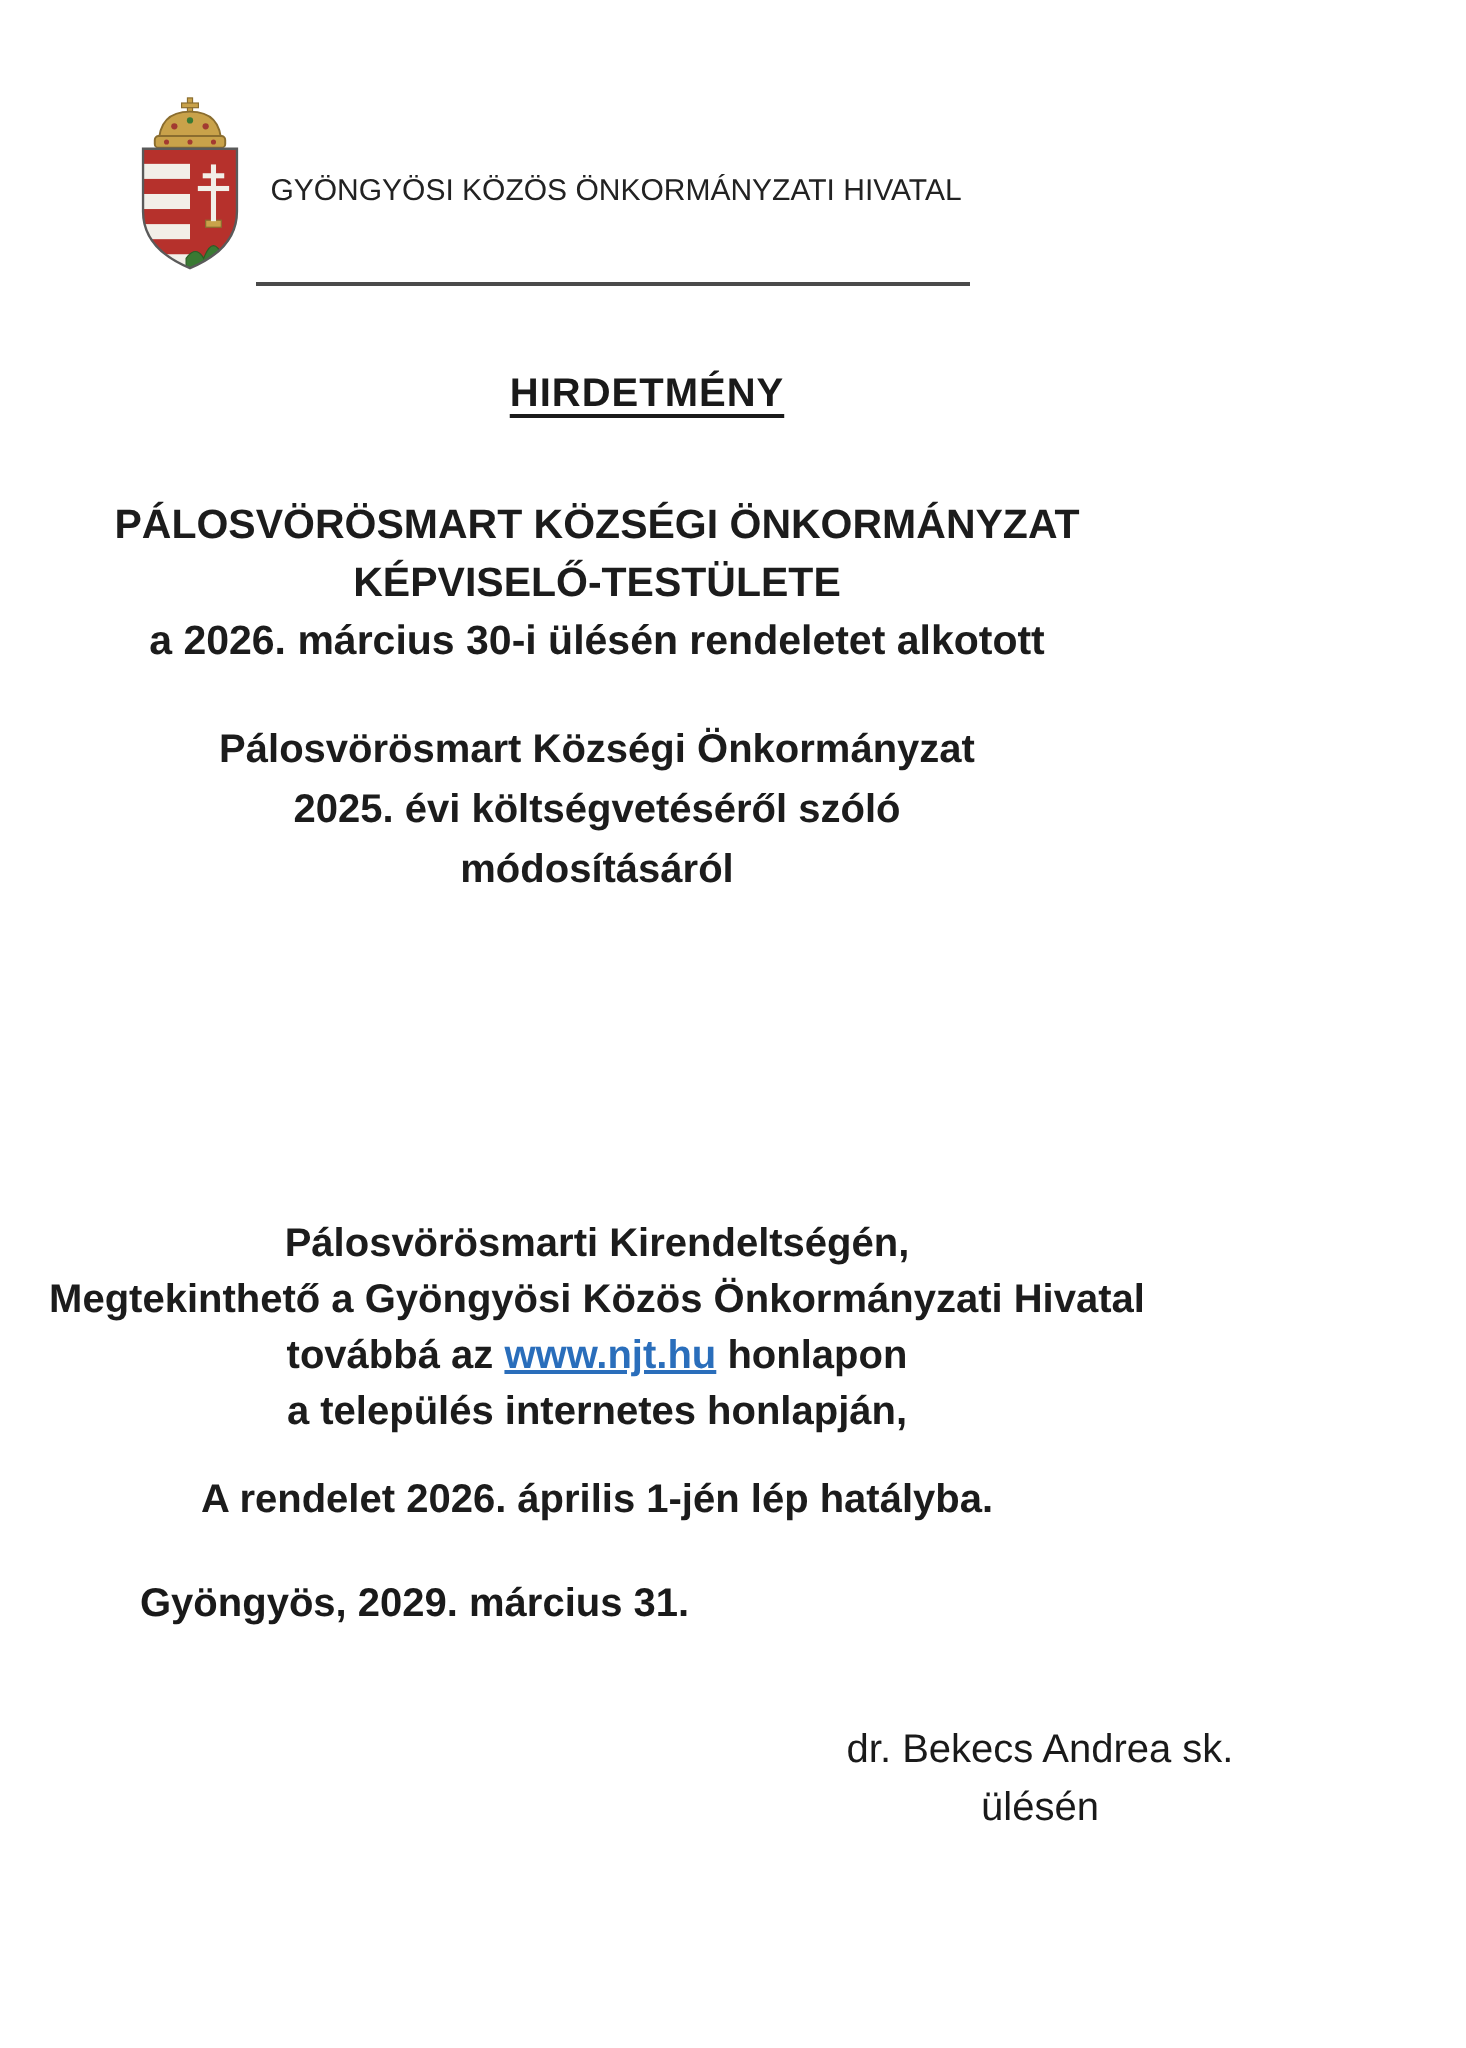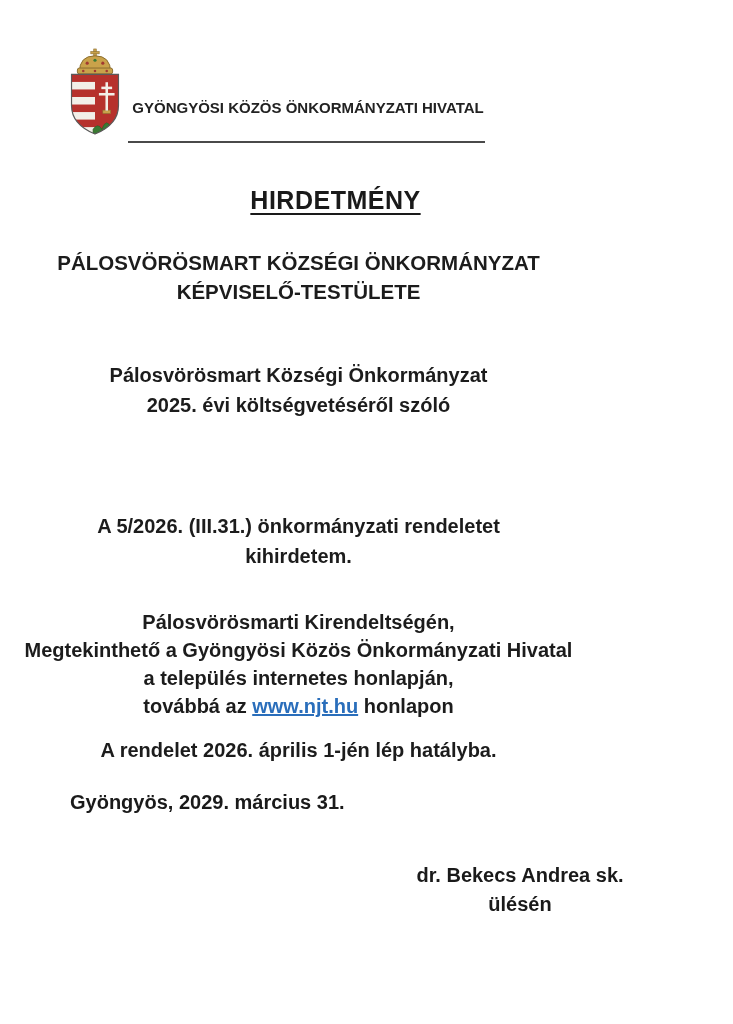--- a/index.html
+++ b/index.html
@@ -19,43 +19,41 @@
   .crest {
     position: absolute;
     left: 64px; top: 47px;
     width: 62px; height: 90px;
   }
   .org-block {
     position: absolute;
     left: 128px; top: 84px;
     width: 360px;
     text-align: center;
-    font-weight: bold;
+    font-weight: normal;
     font-size: 15px;
     line-height: 24px;
     color: #222;
-    margin-top: 12px;
   }
   .header-rule {
     position: absolute;
     left: 128px; top: 141px;
     width: 357px;
     border-top: 2px solid #4a4a4a;
   }
 
   
   .doc-title {
     position: absolute;
     left: 0; top: 186px;
     width: 647px;
     text-align: center;
     font-weight: bold;
-    font-size: 25px;
+    font-size: 20px;
     letter-spacing: 0.5px;
-    margin-left: 12px;
   }
   .doc-title span {
     text-decoration: underline;
     text-decoration-thickness: 2px;
     text-underline-offset: 4px;
   }
 
   
   .para {
     position: absolute;
@@ -83,21 +81,21 @@
     left: 70px; top: 791px;
     font-weight: bold;
     font-size: 20px;
   }
 
   .signature {
     position: absolute;
     left: 380px; top: 861px;
     width: 280px;
     text-align: center;
-    font-weight: bold;
+    font-weight: normal;
     font-size: 20px;
     line-height: 29px;
   }
 </style>
 </head>
 <body>
 
 <div class="page">
 
   <svg class="crest" viewBox="0 0 60 92" xmlns="http://www.w3.org/2000/svg">
@@ -142,39 +140,37 @@
 
   <div class="header-rule"></div>
 
   <div class="doc-title">
     <span>HIRDETMÉNY</span>
   </div>
 
   <div class="para para-council">
     <div>PÁLOSVÖRÖSMART KÖZSÉGI ÖNKORMÁNYZAT</div>
     <div>KÉPVISELŐ-TESTÜLETE</div>
+    <div>a 2026. március 30-i ülésén rendeletet alkotott</div>
   </div>
 
   <div class="para para-subject">
     <div>Pálosvörösmart Községi Önkormányzat</div>
     <div>2025. évi költségvetéséről szóló</div>
+    <div>módosításáról</div>
   </div>
 
-  <div class="para para-promulgation">
-    <div>A 5/2026. (III.31.) önkormányzati rendeletet</div>
-    <div>kihirdetem.</div>
-  </div>
 
   <div class="para para-availability">
     <div>Pálosvörösmarti Kirendeltségén,</div>
     <div>Megtekinthető a Gyöngyösi Közös Önkormányzati Hivatal</div>
-    <div>a település internetes honlapján,</div>
     <div>
       <span>továbbá az </span><span class="njt-link">www.njt.hu</span><span> honlapon</span>
     </div>
+    <div>a település internetes honlapján,</div>
   </div>
 
   <div class="para para-effective">
     <div>A rendelet 2026. április 1-jén lép hatályba.</div>
   </div>
 
   <div class="date-place">Gyöngyös, 2029. március 31.</div>
 
   <div class="signature">
     <div>dr. Bekecs Andrea sk.</div>

